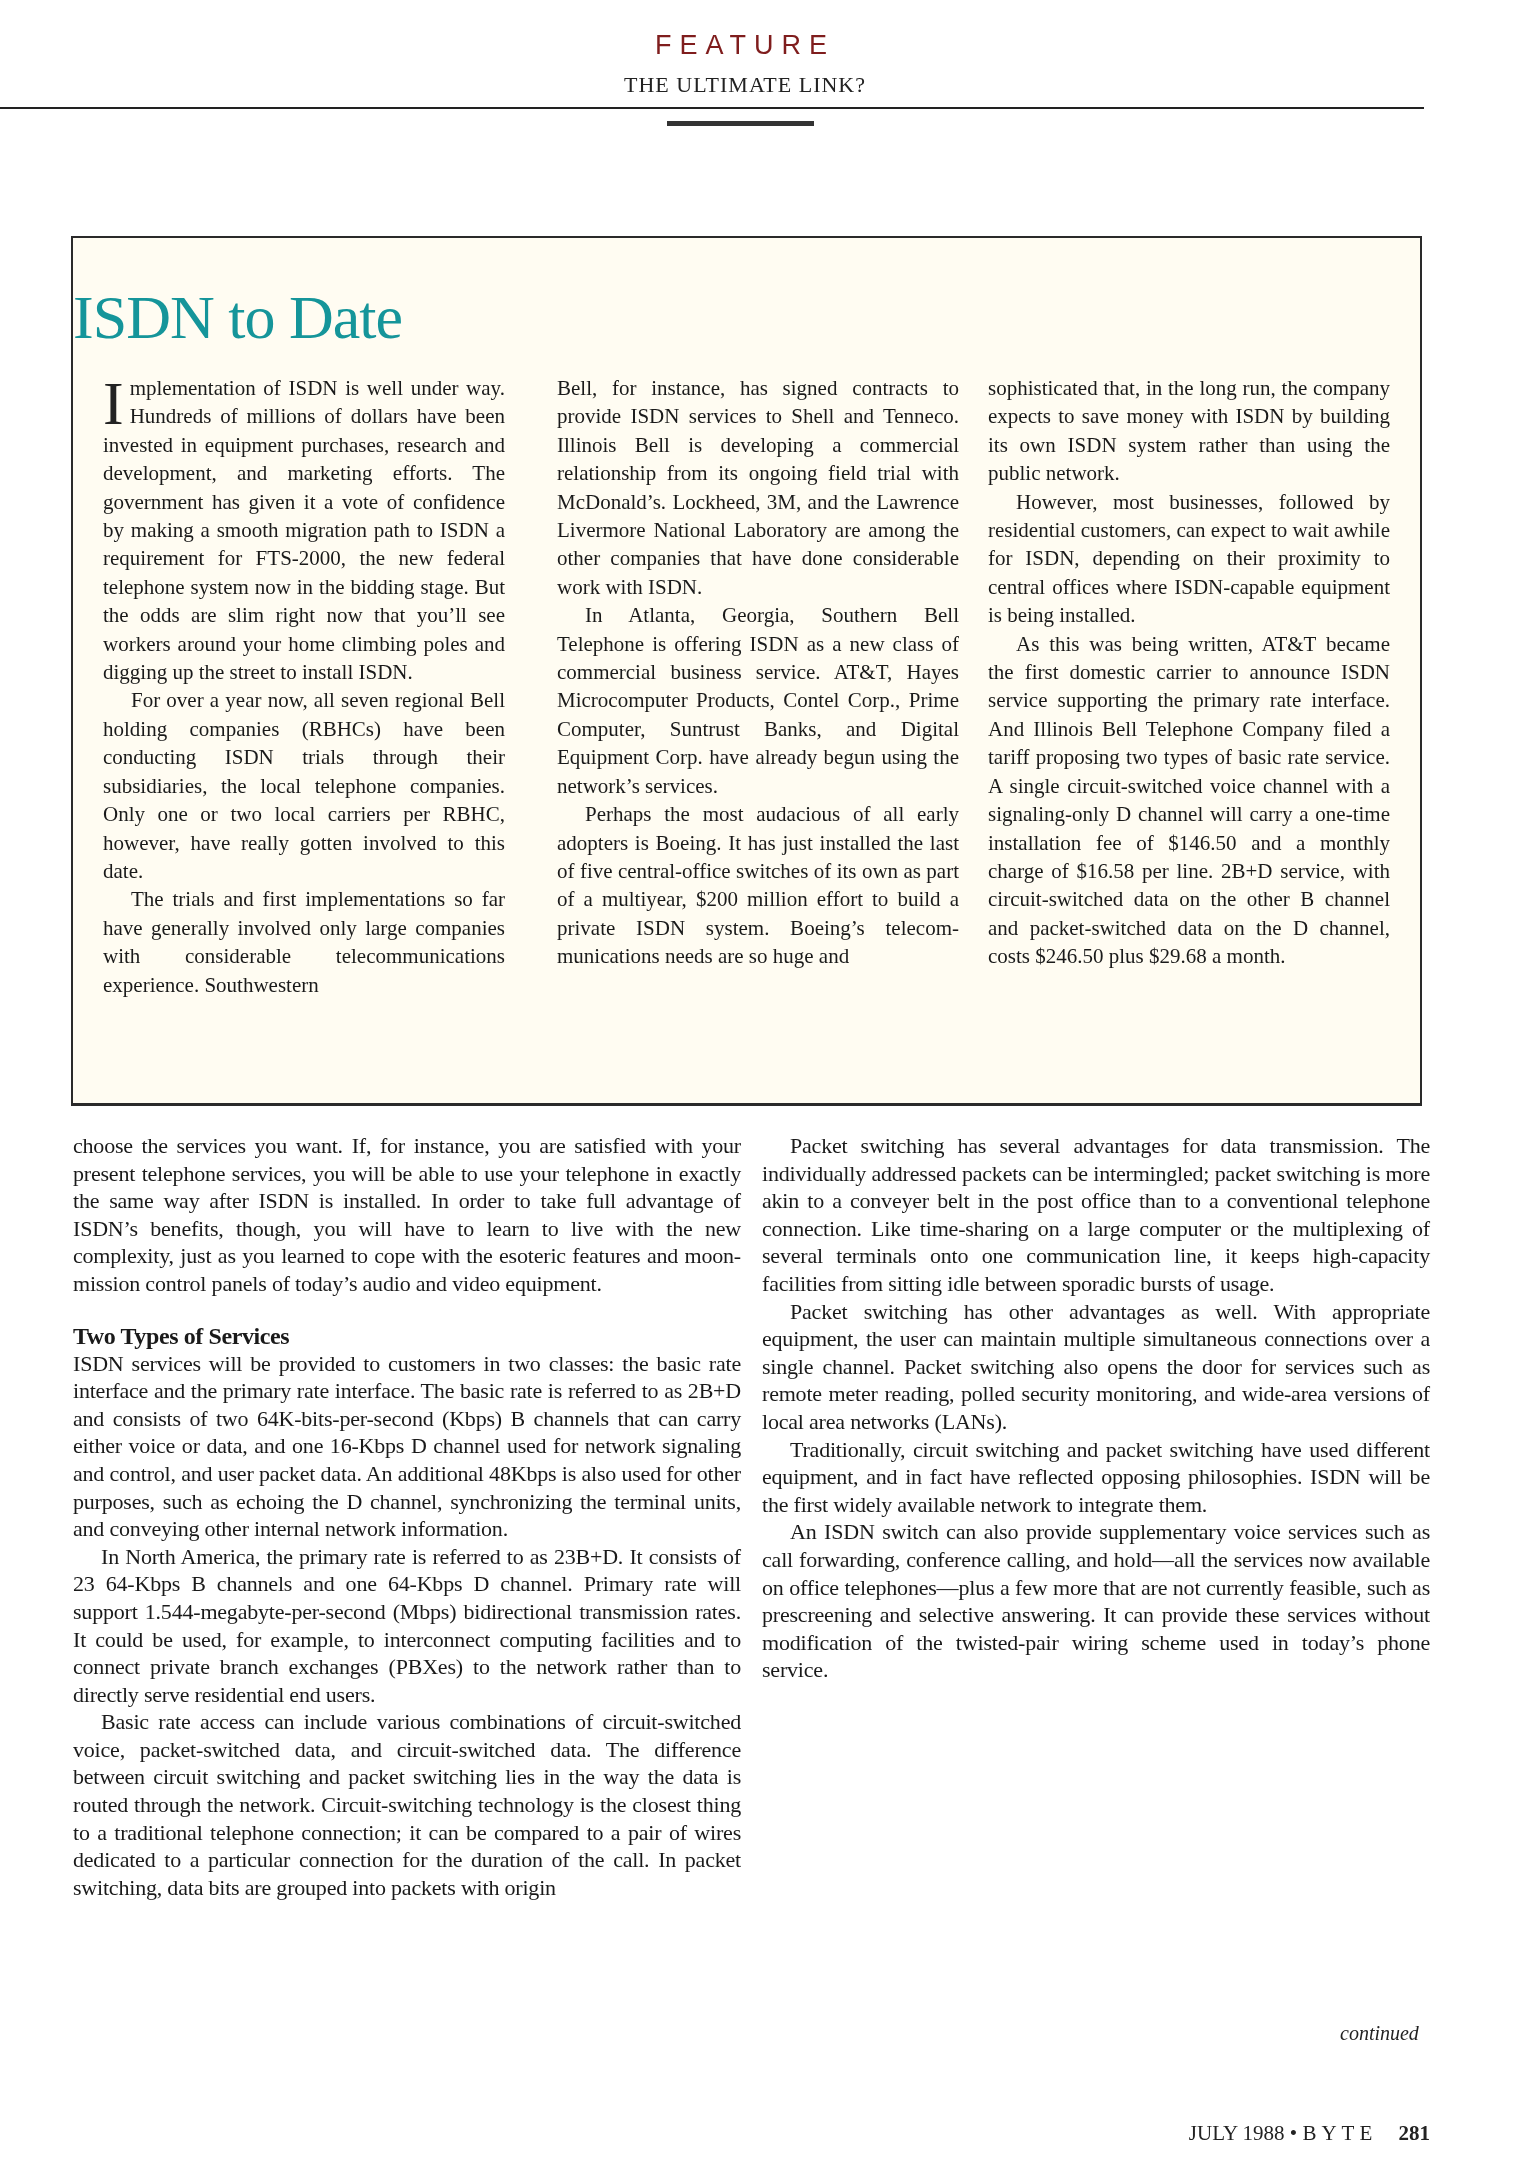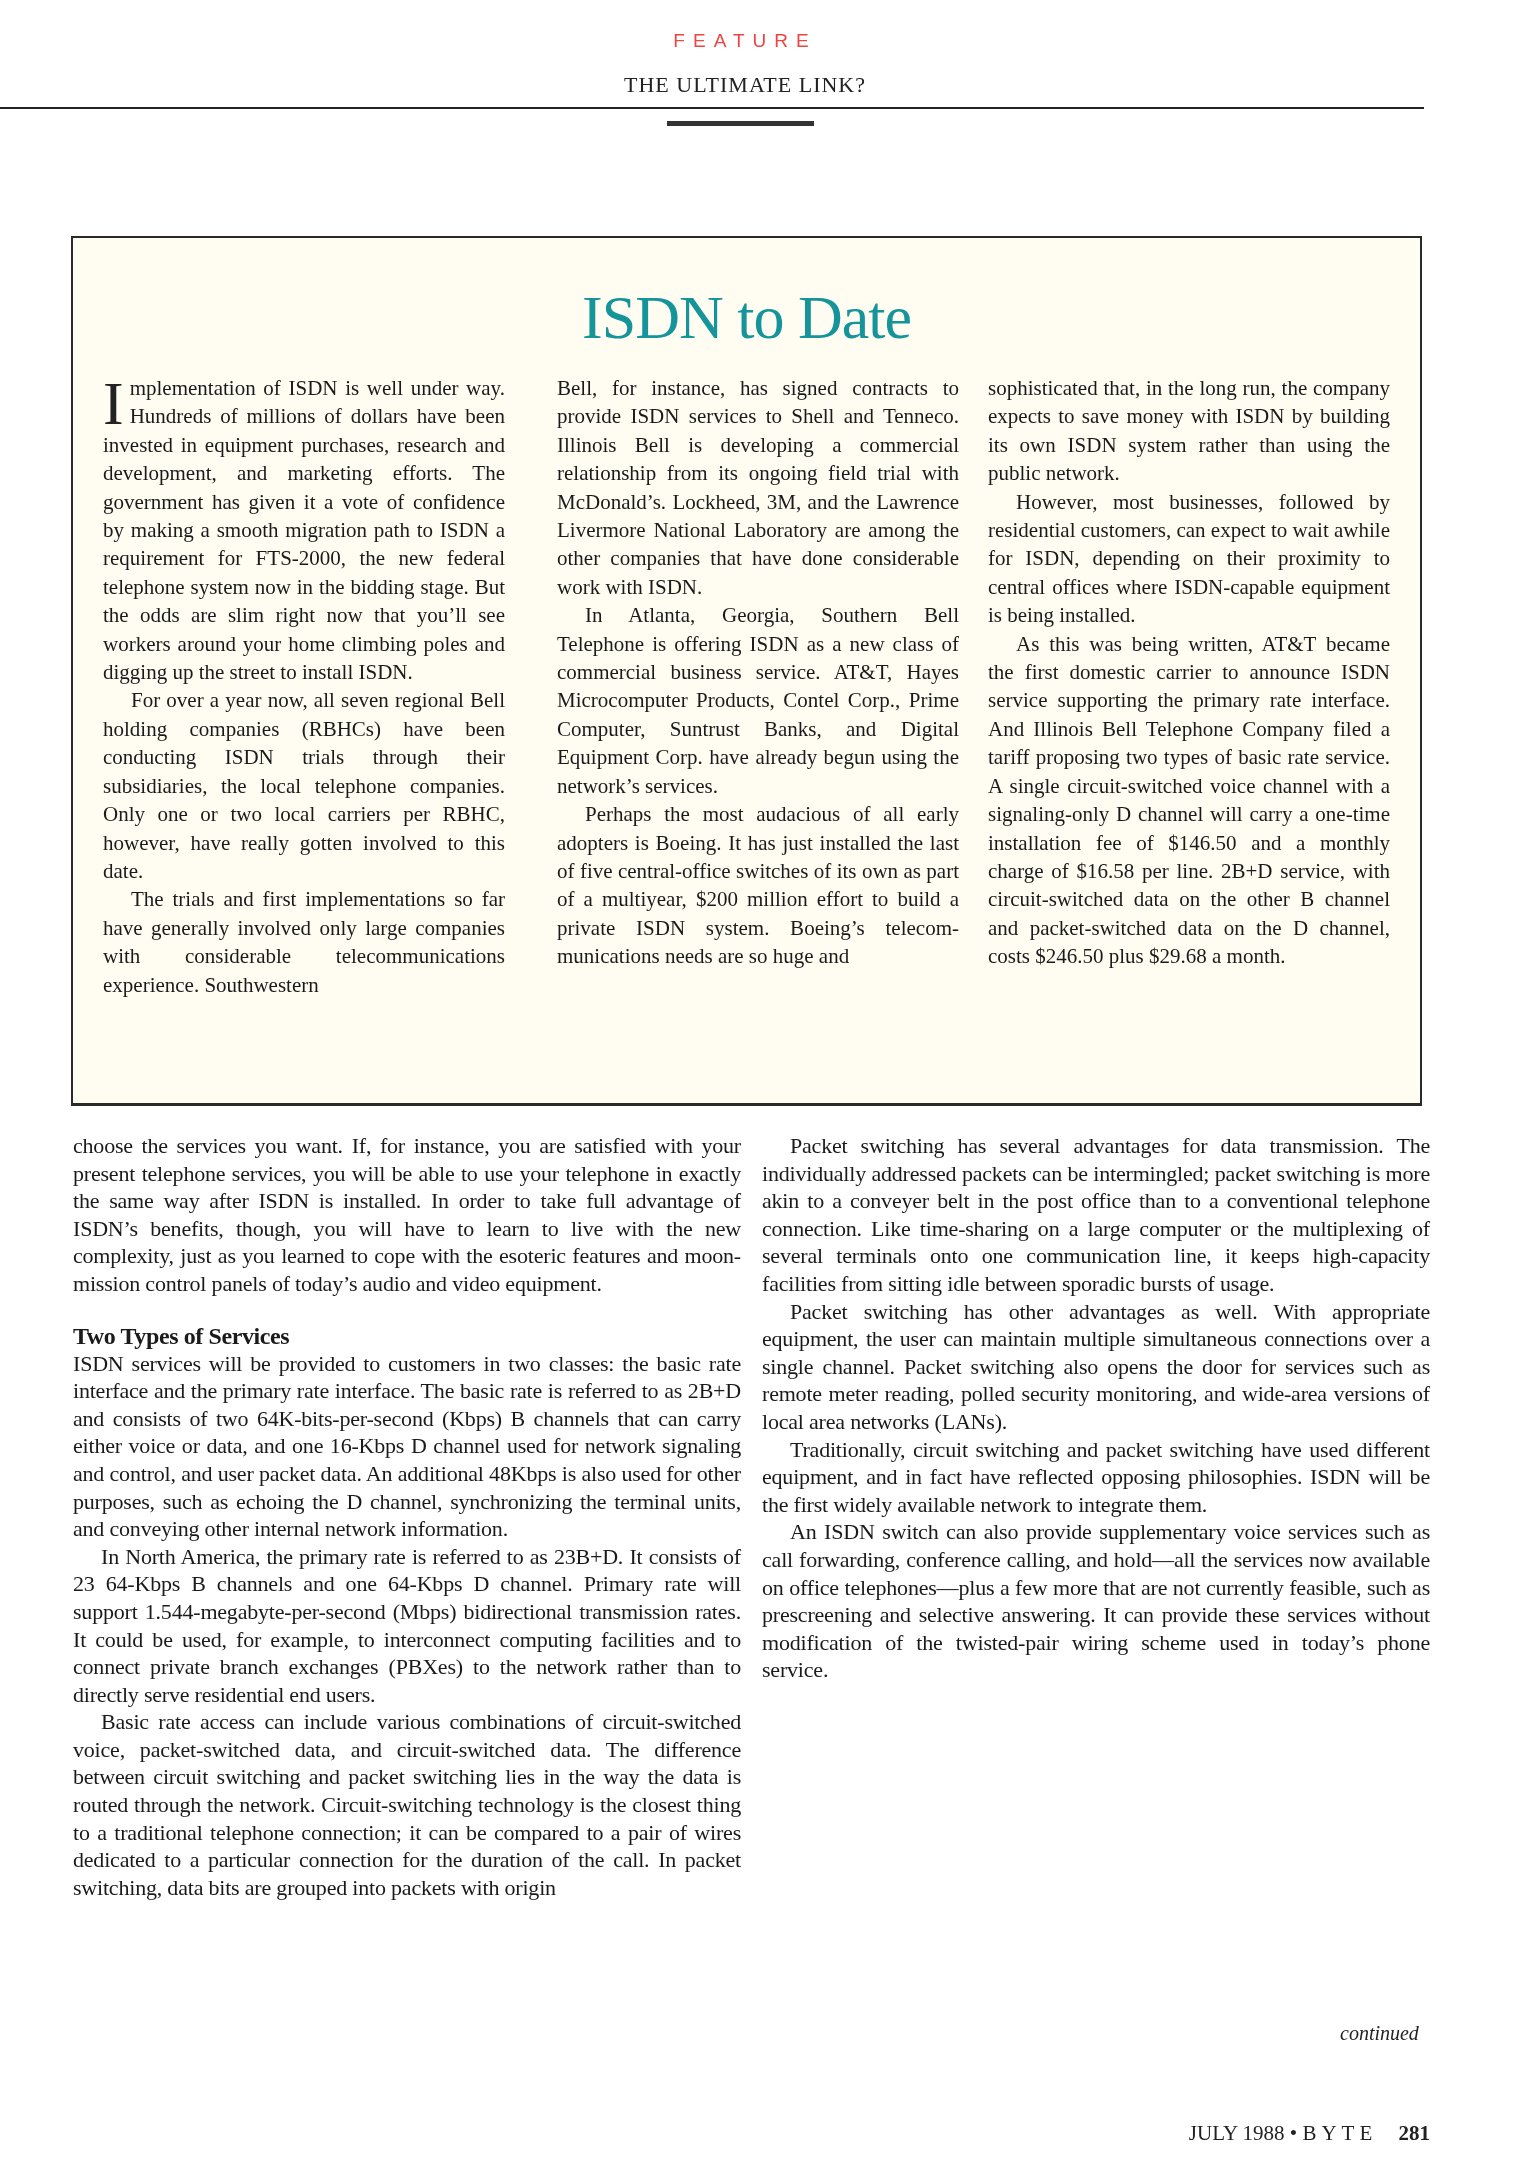--- a/index.html
+++ b/index.html
@@ -9,40 +9,40 @@
     position: relative;
     overflow: hidden;
     font-family: "Liberation Serif", "DejaVu Serif", serif;
     color: #1a1a1a;
   }
   .header { position: absolute; left: 0; top: 0; width: 1531px; }
   .kicker {
     position: absolute; top: 30px; left: 0; width: 1490px;
     text-align: center;
     font-family: "Liberation Sans", "DejaVu Sans", sans-serif;
-    font-size: 19px; letter-spacing: 8px; color: #ef4444;
+    font-size: 27px; letter-spacing: 8px; color: #7f1d1d;
   }
   .running-title {
     position: absolute; top: 72px; left: 0; width: 1490px;
     text-align: center; font-size: 22px; letter-spacing: 1px; color: #222;
   }
   .rule { position: absolute; top: 107px; left: 0; width: 1424px; height: 2px; background: #222; }
   .rule-bar { position: absolute; top: 121px; left: 667px; width: 147px; height: 5px; background: #333; }
 
   .sidebar {
     position: absolute; left: 71px; top: 236px;
     width: 1351px; height: 870px;
     background: #fffcf2;
     border: 2px solid #2a2a2a;
     border-left-width: 2px; border-bottom-width: 3px;
     box-sizing: border-box;
   }
   .sidebar-title {
     position: absolute; top: 44px; left: 0; width: 100%;
-    text-align: center;
+    text-align: left;
     font-size: 62px; color: #15959a; letter-spacing: -1px;
   }
   .sb-col {
     position: absolute; top: 136px; width: 402px;
     font-size: 21px; line-height: 28.4px;
     text-align: justify; hyphens: manual;
   }
   .sb-col p { margin: 0; text-indent: 28px; }
   .sb-col p.first { text-indent: 0; }
   .sb-col p.cont { text-indent: 0; }

